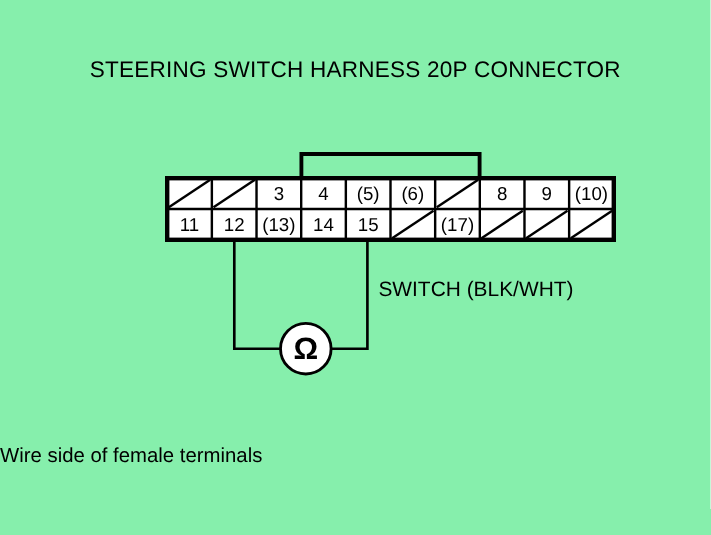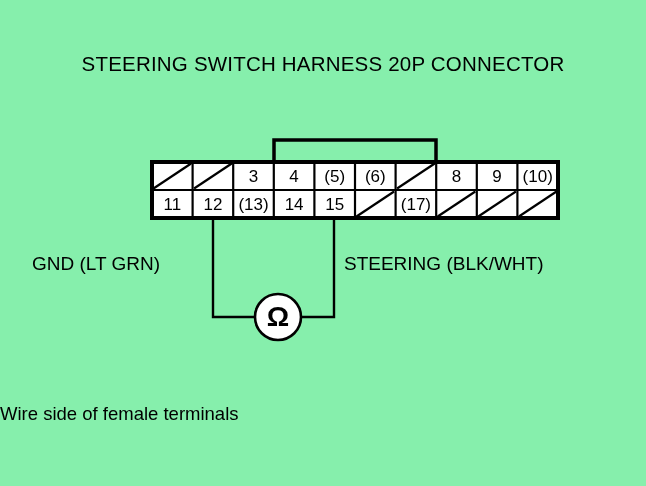--- a/index.html
+++ b/index.html
@@ -134,18 +134,17 @@
       <path d="M 213,218 L 213,317 L 255,317" fill="none" stroke="#000000" stroke-width="2.4"></path>
       <path d="M 334,218 L 334,317 L 301,317" fill="none" stroke="#000000" stroke-width="2.4"></path>
     </g>
 
     <g id="meter-body">
       <circle cx="278" cy="317" r="23" fill="#ffffff" stroke="#000000" stroke-width="2.6"></circle>
       <text id="meter-glyph" x="278" y="326" text-anchor="middle" font-family="Liberation Sans, sans-serif" font-size="28" font-weight="bold" fill="#000000">Ω</text>
     </g>
   </svg>
 
-  <div id="label-left">GND (LT GRN)</div>
-  <div id="label-right">STEERING (BLK/WHT)</div>
+  <div id="label-right">SWITCH (BLK/WHT)</div>
 
   <div id="caption">Wire side of female terminals</div>
 
 </div>
 
 </body></html>

